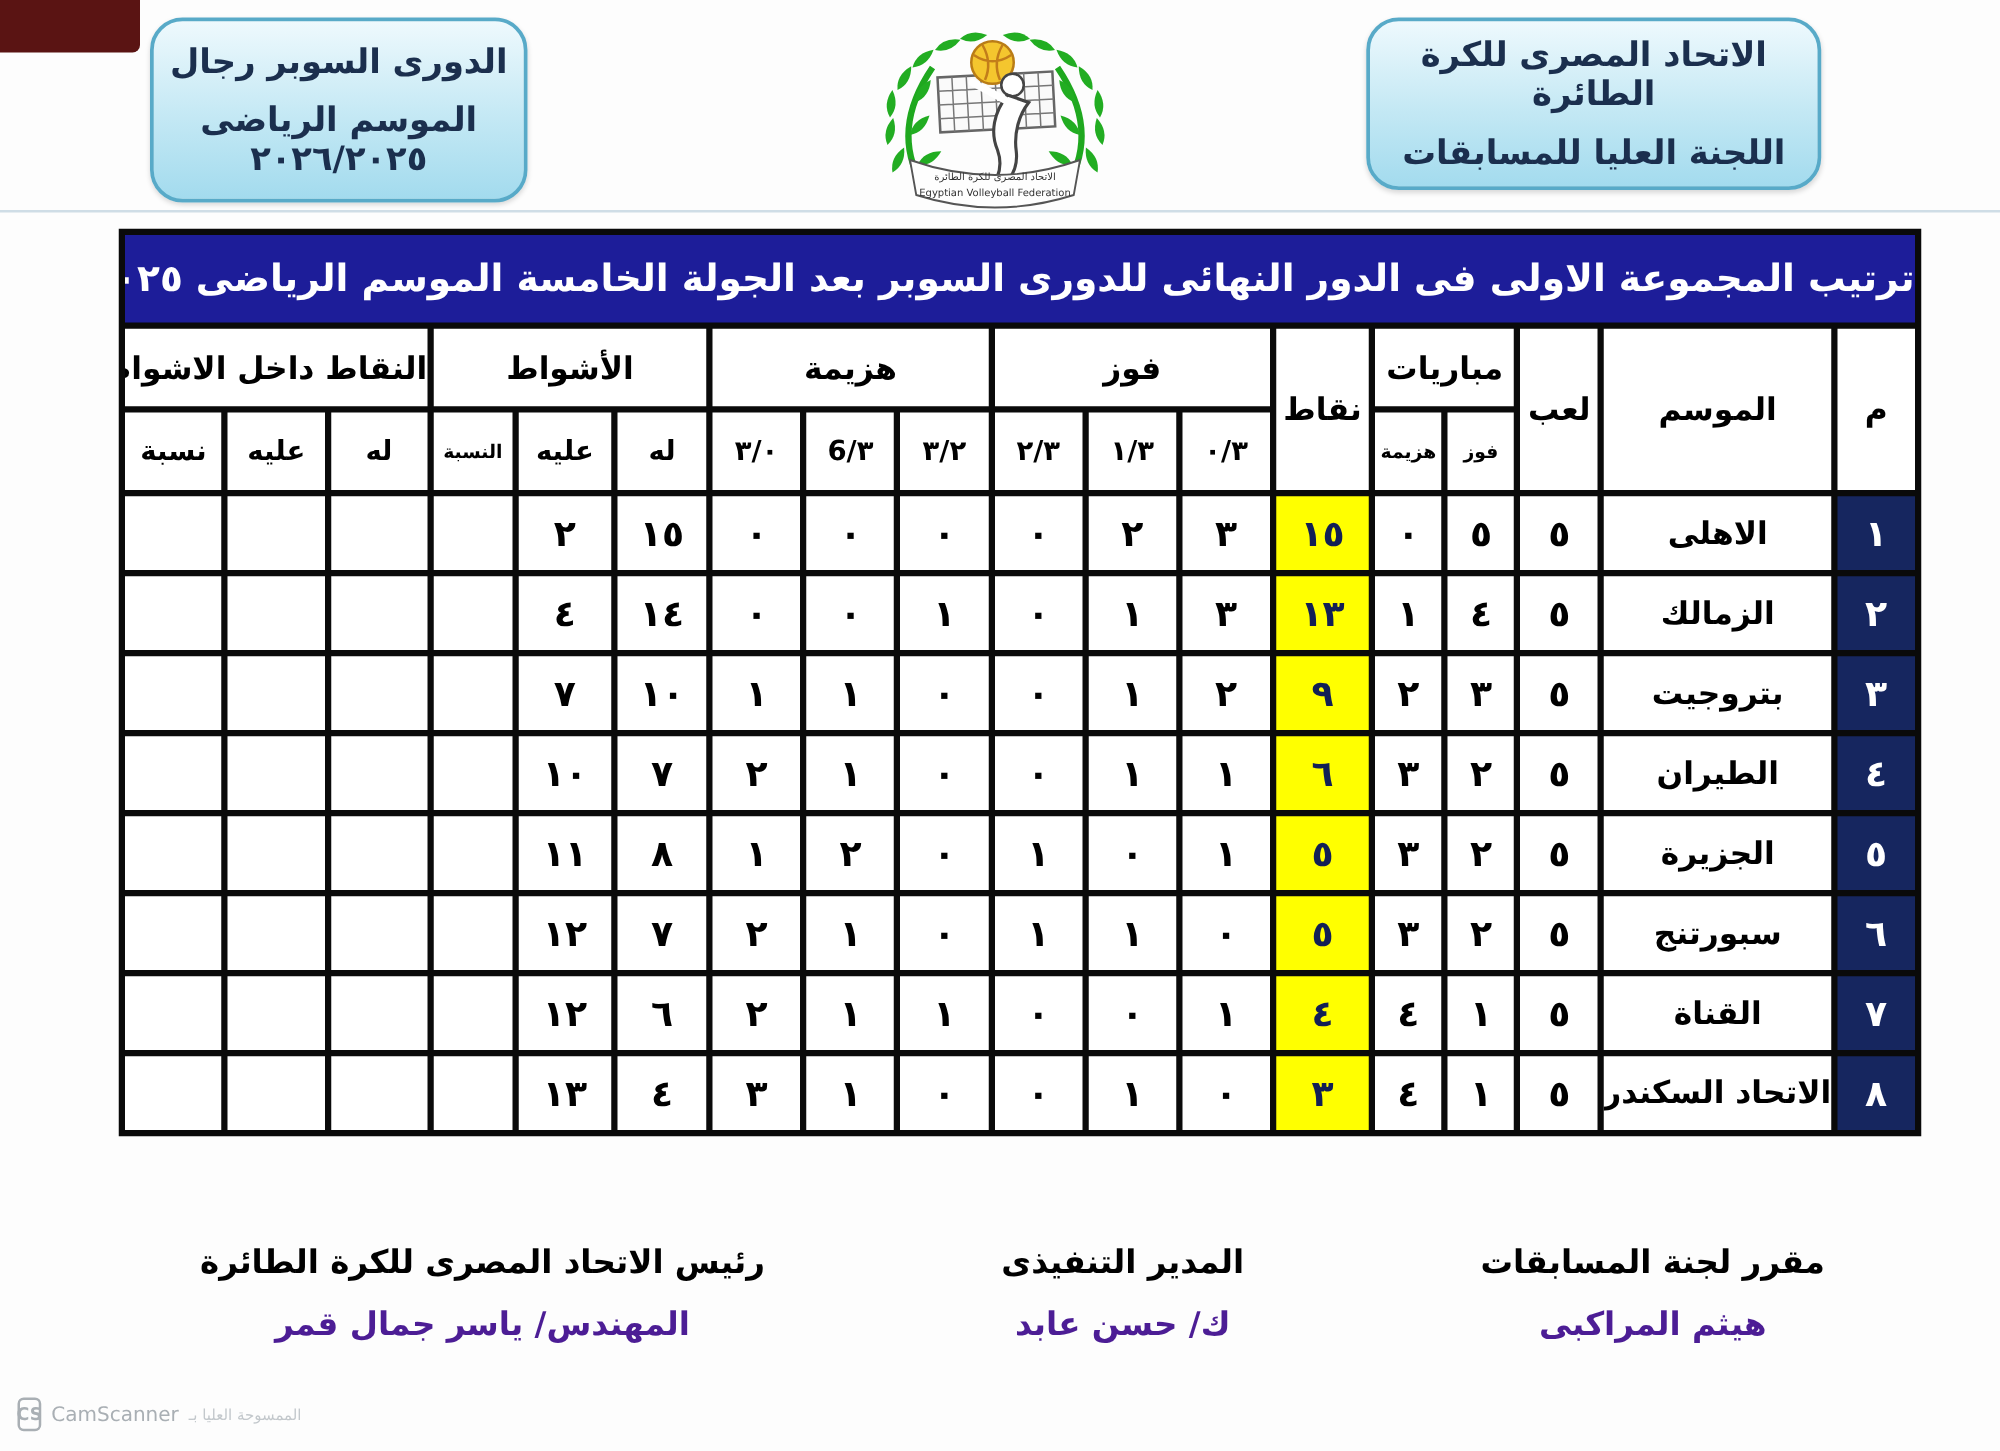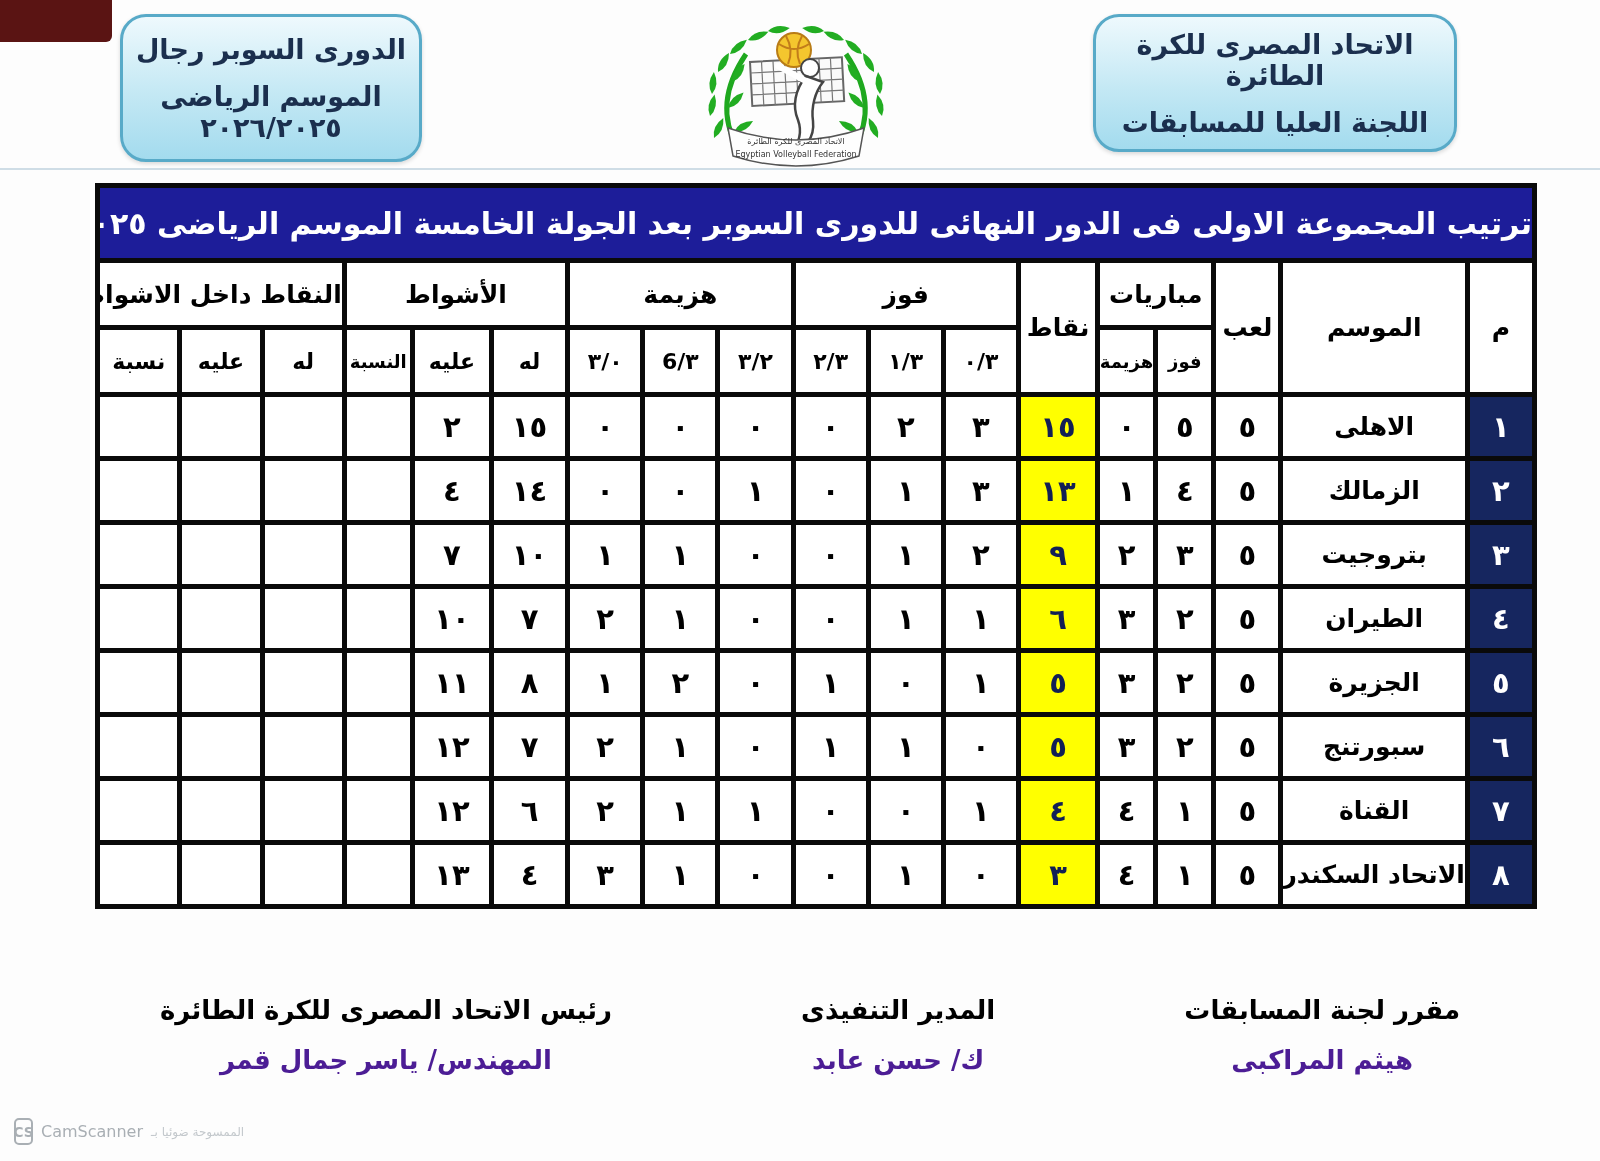--- a/index.html
+++ b/index.html
@@ -37,21 +37,21 @@
     background:#0a0a0a; table-layout:fixed; width:1442px;
     direction:rtl;
   }
   th, td {
     background:#ffffff; text-align:center; vertical-align:middle;
     font-weight:bold; color:#000; overflow:hidden; white-space:nowrap;
   }
   .title-cell { background:#1d1d99; color:#fff; font-size:30px; height:70px; }
   thead .group { font-size:25px; height:62px; }
   thead .sub   { font-size:22px; height:62px;margin-left:44px; }
-  thead .sub-small { font-size:18px; }
+  thead .sub-small { font-size:15px; }
   tbody td { font-size:29px; height:59px; }
   td.rank-cell   { background:#16265f; color:#fff; }
   td.points-cell { background:#ffff00; color:#121f55; }
   td.team-cell   { font-size:25px; }
 
   .signatures {
     position:absolute; left:0; top:995px; width:1600px;
     display:flex; flex-direction:row-reverse; justify-content:space-between;
     padding:0 140px 0 160px;
   }
@@ -376,14 +376,14 @@
   </div>
   <div class="sig-block">
     <div class="sig-title">رئيس الاتحاد المصرى  للكرة الطائرة</div>
     <div class="sig-name">المهندس/ ياسر جمال قمر</div>
   </div>
 </div>
 
 <div class="watermark">
   <div class="cs-box">CS</div>
   <span class="cam-label">CamScanner</span>
-  <span class="cam-note">الممسوحة ضوئيا بـ</span>
+  <span class="cam-note">الممسوحة العليا بـ</span>
 </div>
 
 </body></html>

